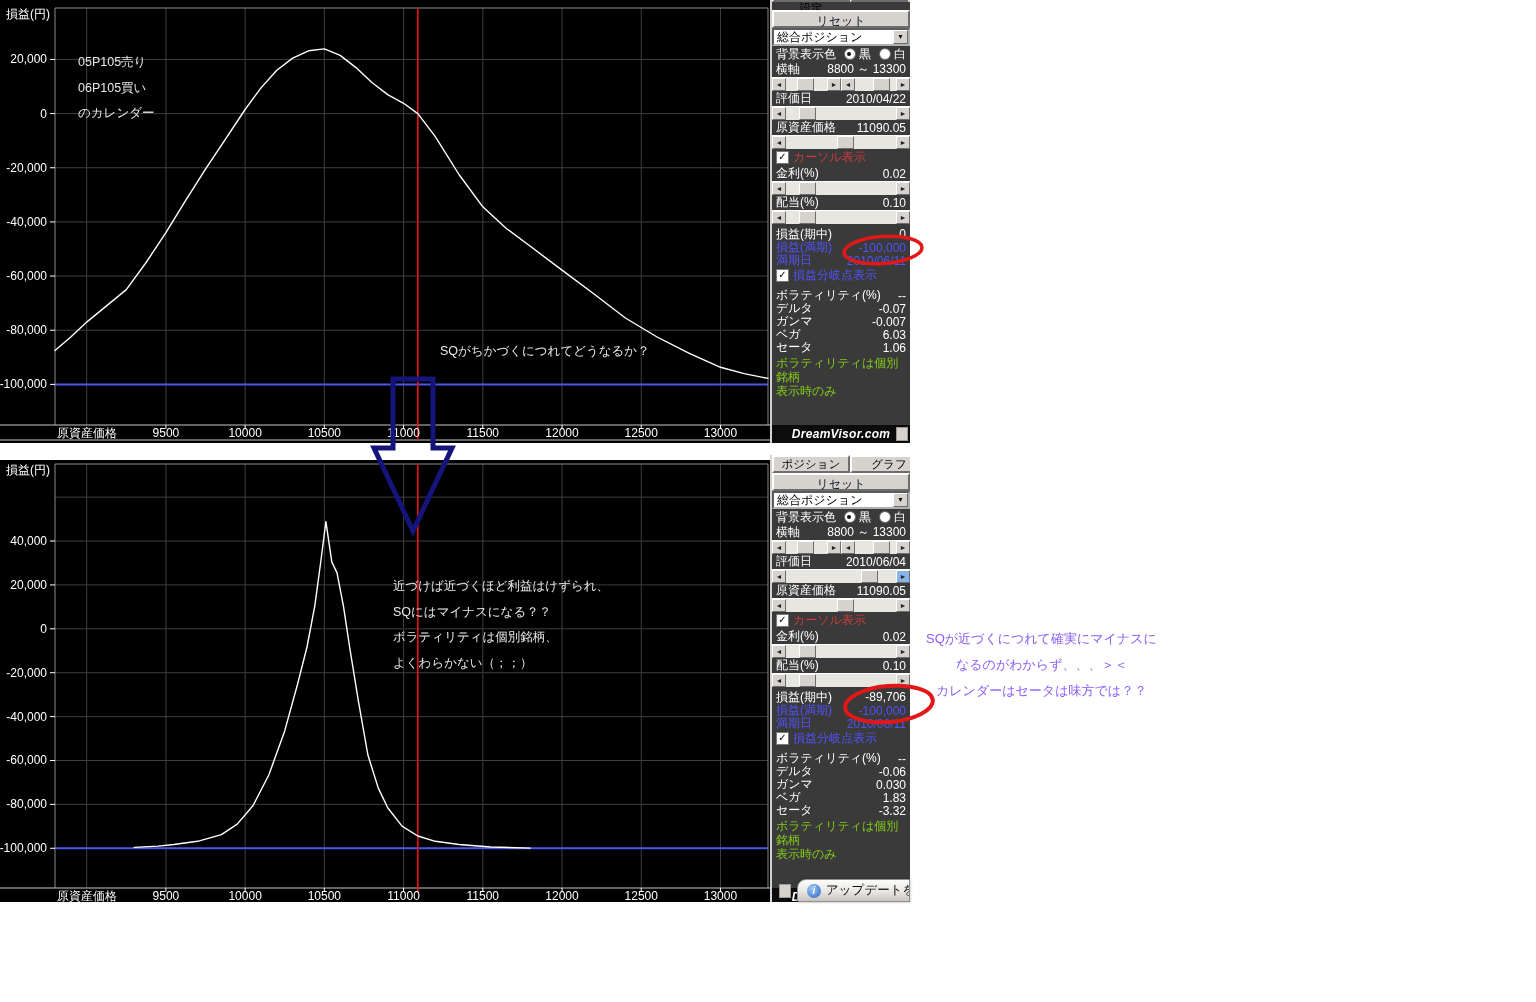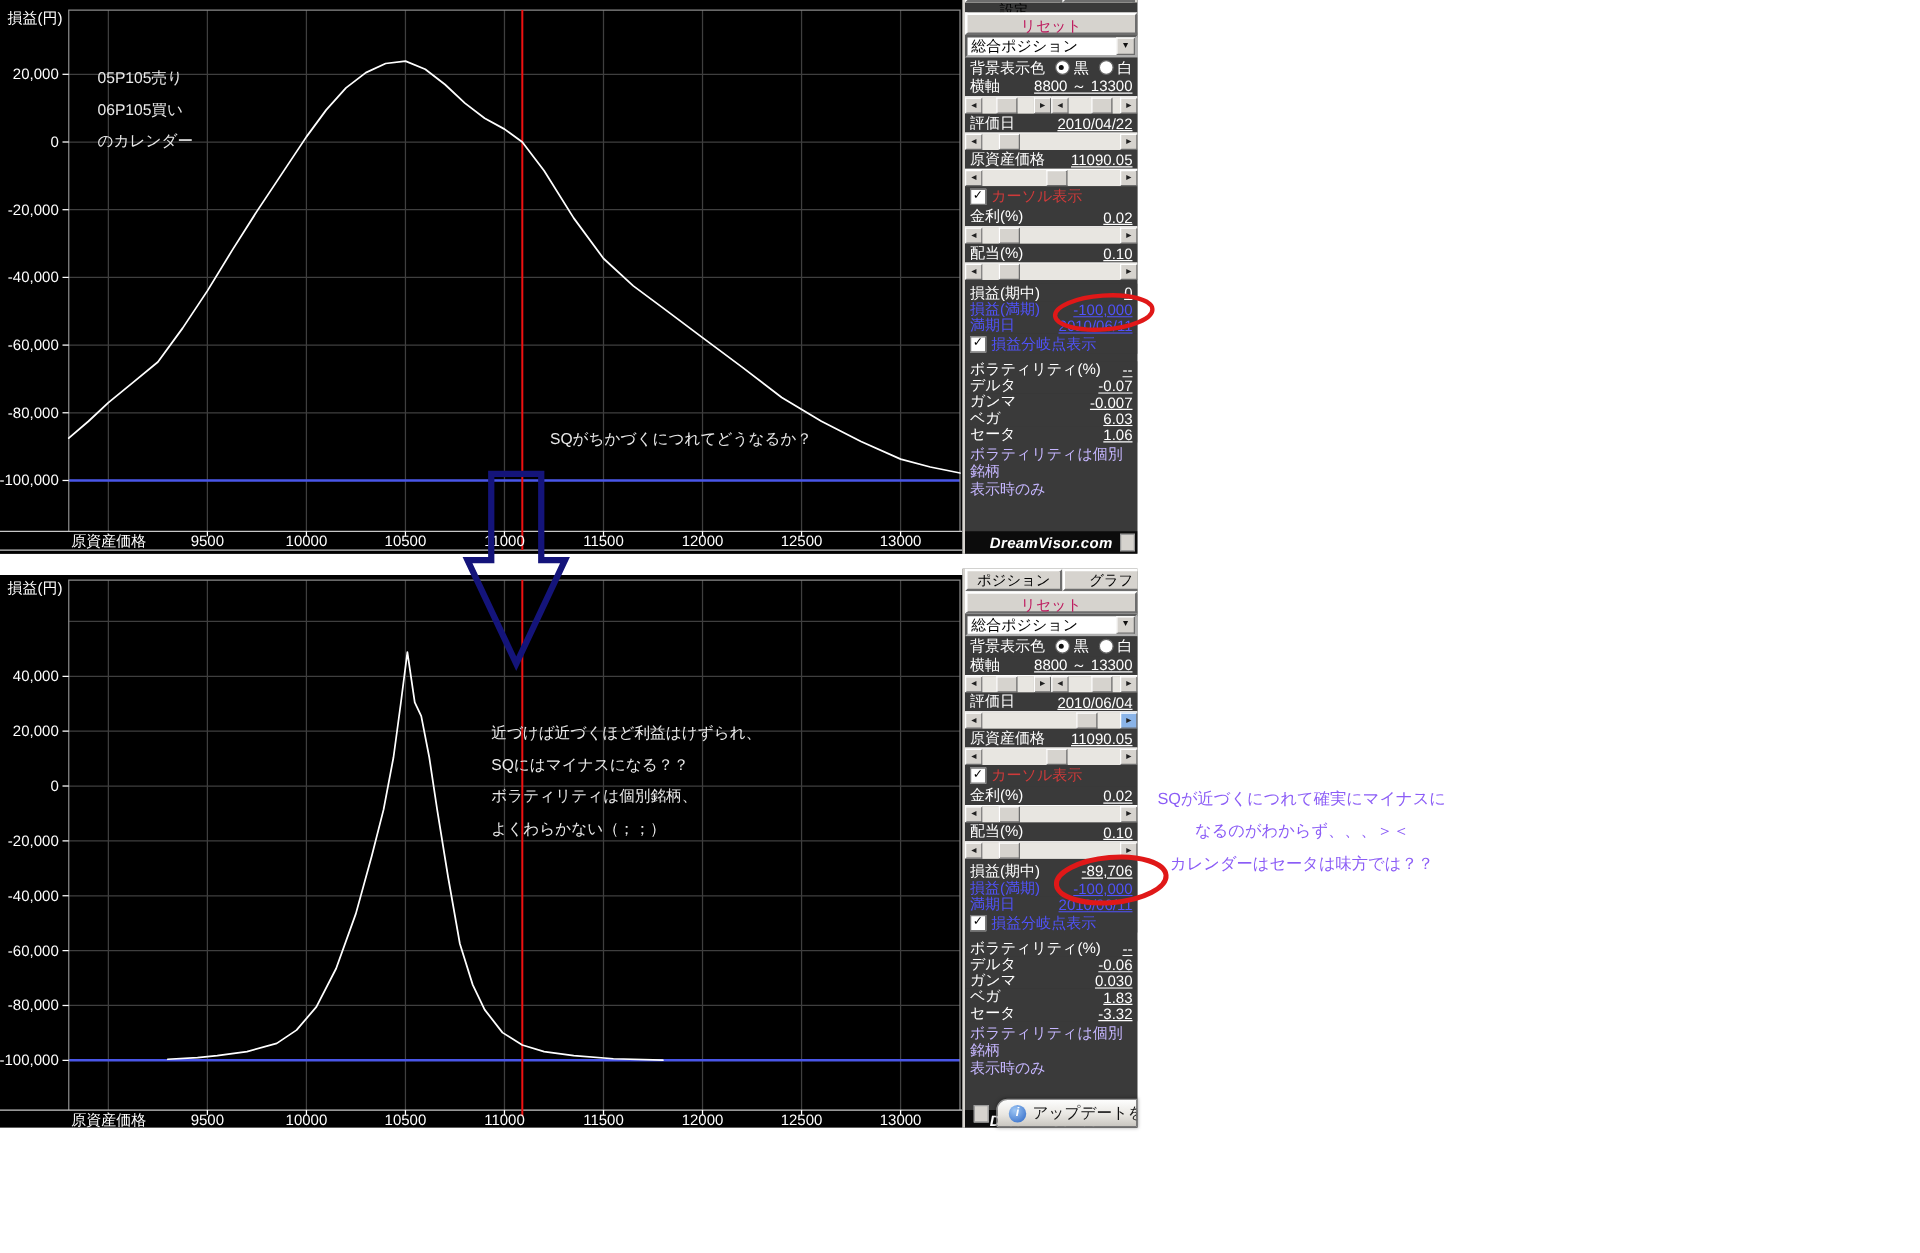--- a/index.html
+++ b/index.html
@@ -4,47 +4,47 @@
 <style>
   html,body{margin:0;padding:0;background:#fff;}
   body{font-family:"Liberation Sans","DejaVu Sans",sans-serif;}
   #page{position:relative;width:1536px;height:1002px;background:#fff;overflow:hidden;}
   .chart-wrap{position:absolute;left:0;background:#000;}
   .chart-note{position:absolute;color:#e9e9e9;font-size:12.5px;line-height:25.5px;white-space:pre;z-index:3;}
   .panel{position:absolute;left:770px;width:140px;background:#3a3a3a;overflow:hidden;border-left:2px solid #d6d3ce;box-sizing:border-box;z-index:4;}
   .prow{position:absolute;left:0;width:100%;display:flex;justify-content:space-between;align-items:center;
         padding:0 4px;box-sizing:border-box;font-size:12px;color:#fff;background:#3a3a3a;white-space:nowrap;}
   .prow .lab{overflow:hidden;}
-  .prow .val{margin-left:auto;text-decoration:underline;}
+  .prow .val{margin-left:auto;}
   .blue, .blue .lab, .blue .val{color:#5052fa;}
   .redtxt{color:#cf3a3a;}
   .tabs{position:absolute;left:0;width:100%;display:flex;background:#d6d3ce;}
   .tabbtn{flex:0 0 auto;height:100%;background:#d6d3ce;border:2px solid;border-color:#fff #6d6d6d #6d6d6d #fff;
           font-size:11.5px;color:#000;padding:0 6px;font-family:inherit;}
   .btnrow{position:absolute;left:0;width:100%;box-sizing:border-box;background:#d6d3ce;border:2px solid;
-          border-color:#fff #6d6d6d #6d6d6d #fff;font-size:12px;color:#be185d;text-align:center;font-family:inherit;}
+          border-color:#fff #6d6d6d #6d6d6d #fff;font-size:12px;color:#0f172a;text-align:center;font-family:inherit;}
   .dd{position:absolute;left:0;width:100%;height:18px;background:#fff;border:2px inset #b0b0b0;box-sizing:border-box;
       display:flex;align-items:center;}
   .ddtext{flex:1;font-size:12px;color:#000;padding-left:3px;}
   .ddbtn{width:15px;height:100%;background:#d6d3ce;border:1px solid;border-color:#fff #6d6d6d #6d6d6d #fff;
          font-size:7px;color:#111;text-align:center;line-height:12px;box-sizing:border-box;}
   .scrollrow{position:absolute;left:0;width:100%;height:14px;display:flex;}
   .sb{flex:1;display:flex;background:#bdb9b2;border-top:1px solid #fff;}
   .sarr{width:14px;background:#d6d3ce;border:1px solid;border-color:#fff #6d6d6d #6d6d6d #fff;box-sizing:border-box;
         font-size:7px;line-height:11px;text-align:center;color:#222;}
   .sarr.hl{background:#8ab4e8;}
   .strack{flex:1;position:relative;background:#e8e6e1;}
   .sthumb{position:absolute;top:0;width:17px;height:100%;background:#d6d3ce;border:1px solid;
           border-color:#fff #6d6d6d #6d6d6d #fff;box-sizing:border-box;}
   .cbx{width:11px;height:11px;background:#fff;border:1px solid #777;color:#000;font-size:10px;line-height:10px;
        display:inline-block;text-align:center;margin-right:4px;flex:0 0 auto;}
   .radio{width:10px;height:10px;border-radius:50%;background:#fff;border:1px solid #666;display:inline-block;
          position:relative;margin:0 3px 0 7px;flex:0 0 auto;}
   .radio.checked::after{content:"";position:absolute;left:2.5px;top:2.5px;width:4px;height:4px;border-radius:50%;background:#111;}
-  .notewrap{position:absolute;left:0;width:100%;padding:0 4px;box-sizing:border-box;font-size:12px;color:#c4b5fd;line-height:14px;}
+  .notewrap{position:absolute;left:0;width:100%;padding:0 4px;box-sizing:border-box;font-size:12px;color:#84cc16;line-height:14px;}
   .brandbar{position:absolute;left:0;width:100%;background:#0c0c0c;color:#fff;display:flex;align-items:center;justify-content:center;}
   .brandtxt{font-size:12px;font-weight:bold;font-style:italic;letter-spacing:0.3px;}
   .cornerbox{position:absolute;background:#d6d3ce;border:1px solid #9a9a9a;box-sizing:border-box;z-index:5;}
   #overlay{position:absolute;left:0;top:0;width:1536px;height:1002px;z-index:10;pointer-events:none;}
   #popup{position:absolute;left:797px;top:879px;width:113px;height:23px;z-index:6;
          background:linear-gradient(#fdfdfd,#cicic1,#c7c5bf);background:linear-gradient(#fdfdfd 0%,#e9e7e2 55%,#c9c6c0 100%);
          border:1px solid #8f8f8f;border-radius:9px 0 0 2px;box-shadow:0 0 3px rgba(0,0,0,.35);
          display:flex;align-items:center;overflow:hidden;box-sizing:border-box;}
   #popup .info{width:14px;height:14px;border-radius:50%;margin:0 5px 0 9px;flex:0 0 auto;
          background:radial-gradient(circle at 35% 30%,#9ec7f5,#2a64c4);color:#fff;font-size:10px;font-weight:bold;

